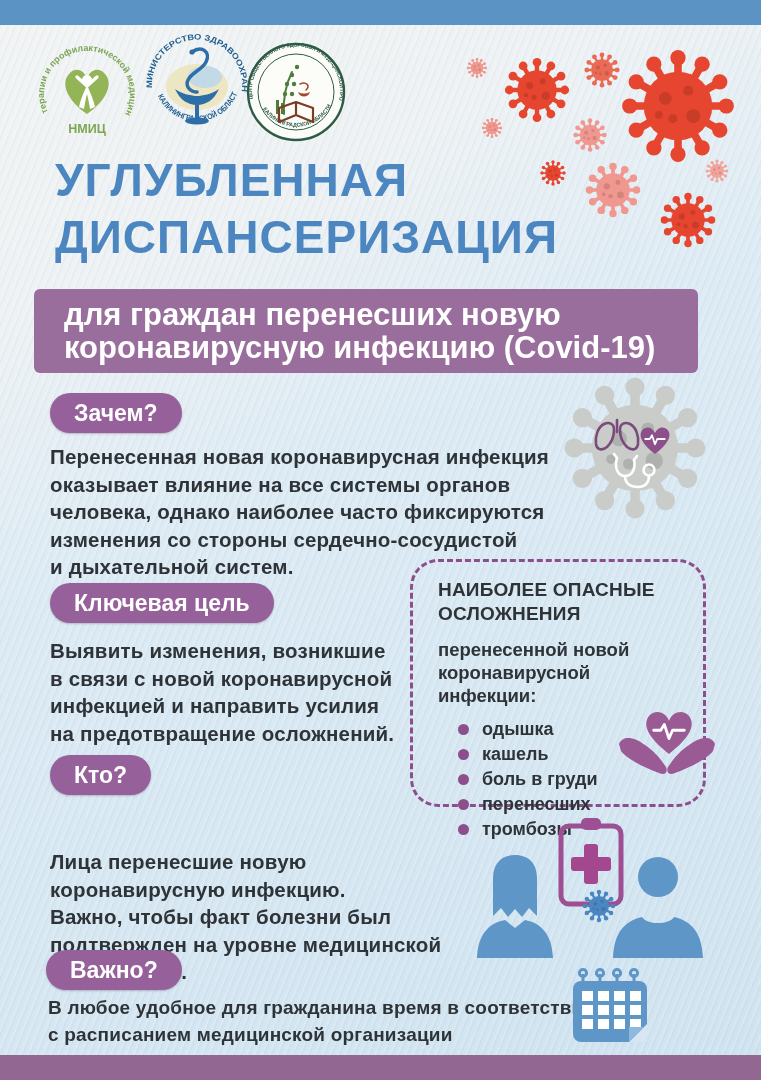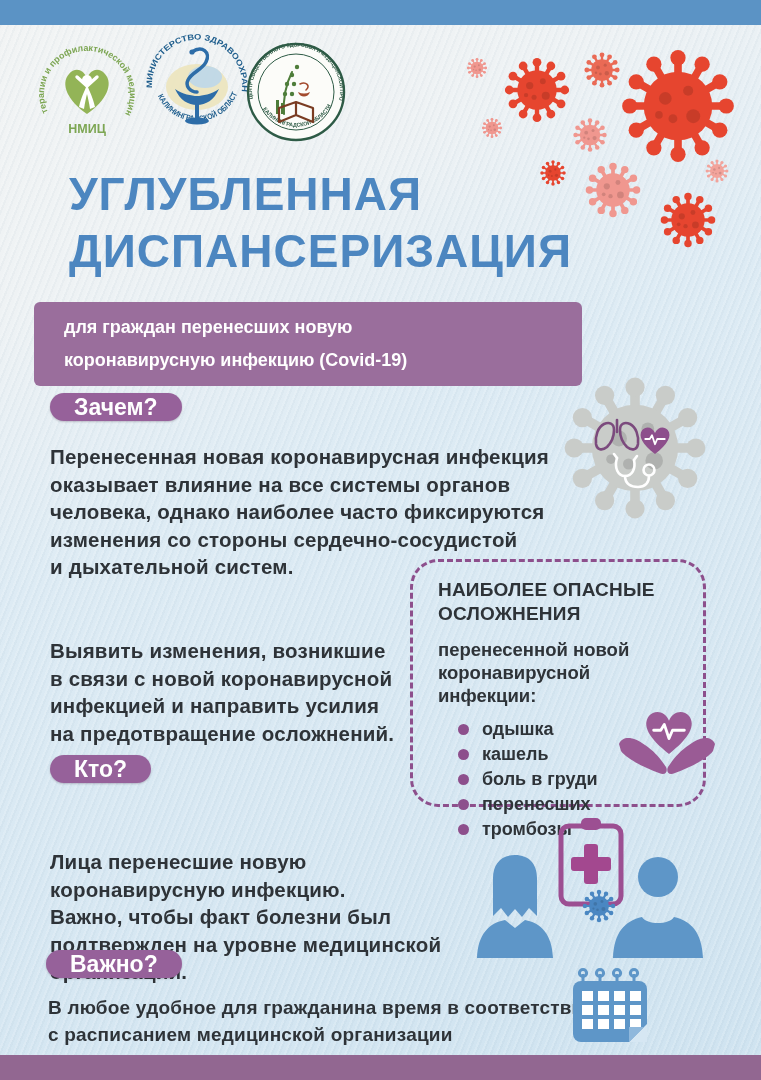--- a/index.html
+++ b/index.html
@@ -12,31 +12,31 @@
     content:"";position:absolute;inset:0;pointer-events:none;z-index:0;
     background:repeating-linear-gradient(112deg,rgba(255,255,255,.14) 0 2px,rgba(120,150,170,.05) 2px 4px,transparent 4px 7px);
   }
   .top-bar{position:absolute;top:0;left:0;width:761px;height:25px;background:#5b93c5;z-index:2;}
   .bottom-bar{position:absolute;bottom:0;left:0;width:761px;height:25px;background:#926791;z-index:2;}
   .logo{position:absolute;z-index:3;}
   #logo-nmic{left:33px;top:36px;}
   #logo-ministry{left:142px;top:30px;}
   #logo-center{left:246px;top:42px;}
   .virus-cluster{position:absolute;left:450px;top:38px;z-index:1;}
-  .title{position:absolute;left:55px;top:152px;margin:14px;z-index:3;
+  .title{position:absolute;left:55px;top:152px;margin:0;z-index:3;
     font-size:46px;line-height:57px;font-weight:700;color:#4c86c0;letter-spacing:1px;}
   .title span{display:block;}
-  .banner{position:absolute;left:34px;top:302px;width:548px;height:84px;z-index:3;
+  .banner{position:absolute;left:34px;top:289px;width:664px;height:84px;z-index:3;
     background:#9a6e9c;border-radius:6px;box-sizing:border-box;
     display:flex;align-items:center;padding-left:30px;
-    color:#fff;font-weight:700;font-size:18px;line-height:33px;}
+    color:#fff;font-weight:700;font-size:31px;line-height:33px;}
   .banner span{white-space:pre-line;}
   .pill{position:absolute;z-index:3;background:#96619a;color:#fff;font-weight:700;font-size:23px;
     border-radius:40px;display:inline-flex;align-items:center;justify-content:center;
-    height:28px;padding:0 24px;box-shadow:0 1px 2px rgba(60,30,60,.25);}
+    height:40px;padding:0 24px;box-shadow:0 1px 2px rgba(60,30,60,.25);}
   #pill-why{left:50px;top:393px;}
   #pill-goal{left:50px;top:583px;}
   #pill-who{left:50px;top:755px;}
   #pill-when{left:46px;top:950px;}
   .para{position:absolute;z-index:3;margin:0;color:#2e3338;font-weight:700;
     font-size:20.5px;line-height:27.5px;white-space:pre-line;letter-spacing:.2px;}
   #para-why{left:50px;top:443px;}
   #para-goal{left:50px;top:637px;}
   #para-who{left:50px;top:808px;margin-top:40px;}
   #para-when{left:48px;top:994px;font-size:19px;line-height:27px;}
@@ -217,20 +217,21 @@
     </g>
     <use href="#ecg-heart" transform="translate(100,70) scale(0.75)" style="color:#8d4f8c"></use>
     <g transform="translate(74,102)" fill="none" stroke="#ffffff" stroke-width="2.6" stroke-linecap="round">
       <path d="M-12,-16 C-15,-6 -11,2 -4,2 C3,2 7,-5 5,-14"></path>
       <path d="M-12,-16 L-15,-20 M5,-14 L8,-18"></path>
       <path d="M-4,2 C-4,10 2,13 9,13 C16,13 20,9 20,2"></path>
       <circle cx="20" cy="-4" r="5.5"></circle>
     </g>
   </svg>
 
+  <div class="pill" id="pill-goal">Ключевая цель</div>
   <p class="para" id="para-goal">Выявить изменения, возникшие
 в связи с новой коронавирусной
 инфекцией и направить усилия
 на предотвращение осложнений.</p>
 
   <div class="dashed-box">
     <div class="box-title">НАИБОЛЕЕ ОПАСНЫЕ
 ОСЛОЖНЕНИЯ</div>
     <div class="box-subtitle">перенесенной новой
 коронавирусной инфекции:</div>

